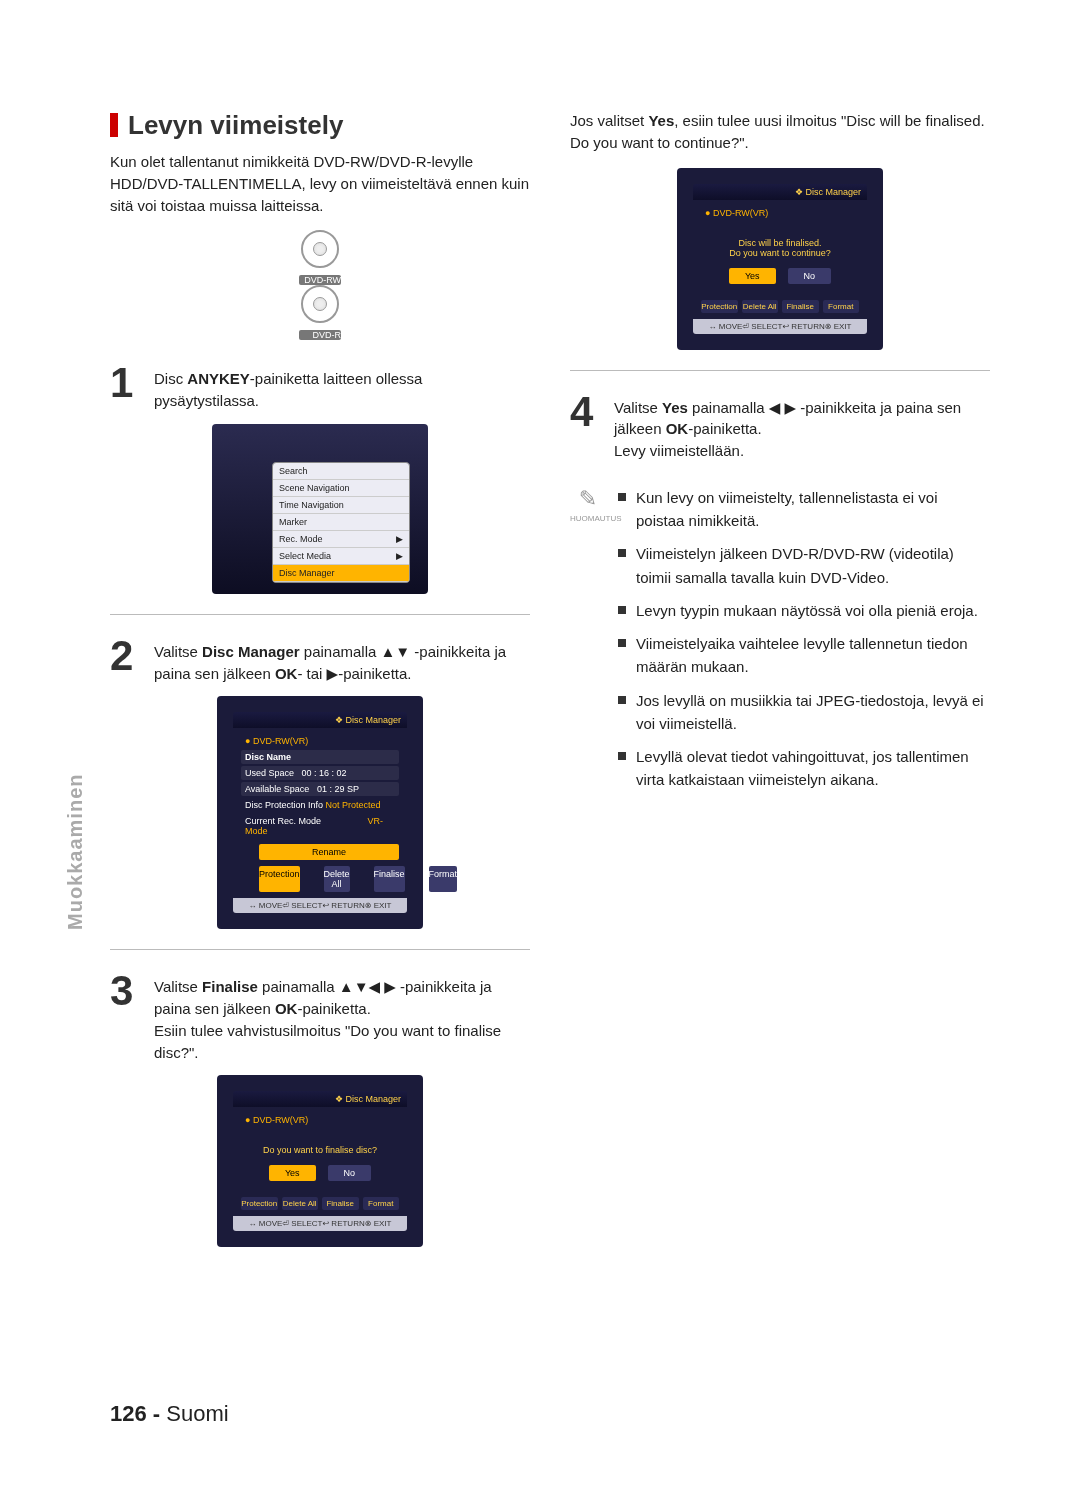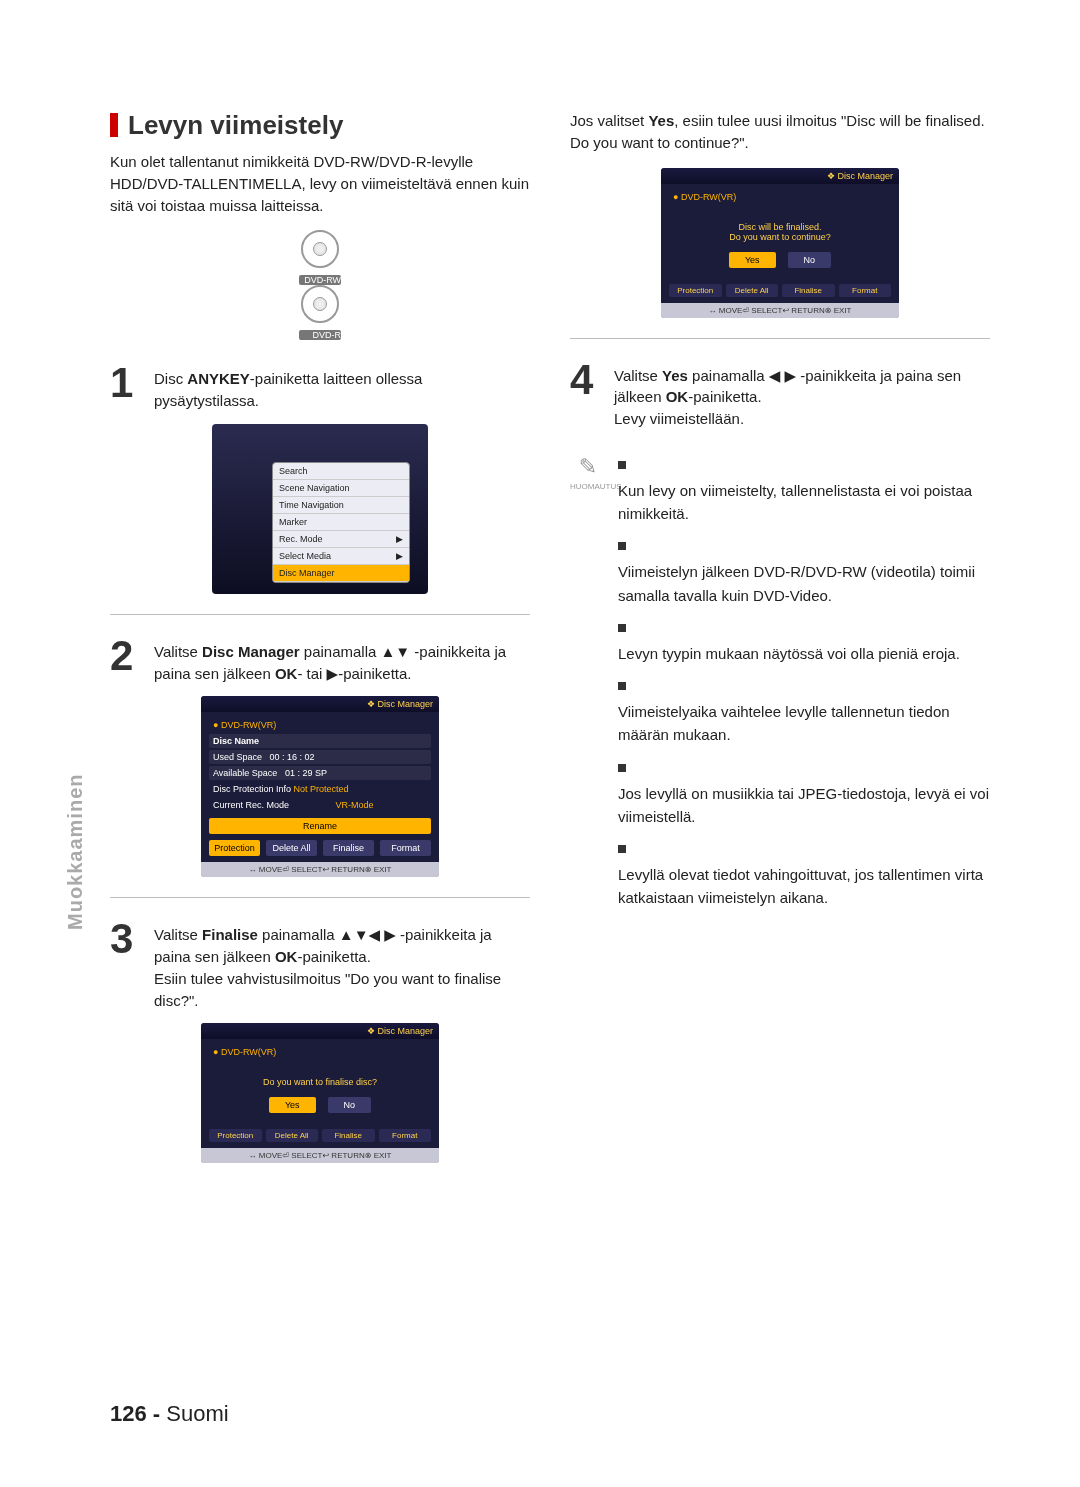--- a/index.html
+++ b/index.html
@@ -11,38 +11,38 @@
   .intro { font-size: 15px; line-height: 1.45; margin-bottom: 14px; }
   .disc-icons { text-align: center; margin: 8px 0 22px; }
   .disc-icon { display: inline-block; width: 38px; height: 38px; border-radius: 50%; border: 2px solid #999; margin: 0 3px; position: relative; }
   .disc-icon::after { content: ""; position: absolute; inset: 10px; border-radius: 50%; border: 1px solid #999; background: radial-gradient(circle, #eee 30%, #ddd 100%); }
   .disc-label { display: block; font-size: 9px; color: #fff; background: #777; width: 42px; text-align: right; margin: 3px auto 0; border-radius: 2px; }
   .step-row { display: flex; align-items: flex-start; gap: 14px; margin-bottom: 12px; }
   .step-num { font-size: 42px; font-weight: bold; color: #333; line-height: 1; min-width: 30px; }
   .step-text { font-size: 15px; line-height: 1.45; padding-top: 6px; }
   .step-text b { font-weight: bold; }
   hr.thin { border: none; border-top: 1px solid #bbb; margin: 20px 0; }
-  .screenshot-box { width: 238px; margin: 12px auto 20px; background: #1b1b3a; border-radius: 4px; color: #fff; font-size: 10px; padding: 8px; position: relative; }
+  .screenshot-box { width: 206px; margin: 12px auto 20px; background: #1b1b3a; border-radius: 4px; color: #fff; font-size: 10px; padding: 24px; position: relative; }
   .sb-header { background: linear-gradient(#1a1a40,#0e0e28); color: #ffd24a; font-size: 9px; text-align: right; padding: 3px 6px; border-radius: 3px 3px 0 0; margin: -8px -8px 6px -8px; }
   .sb-row { padding: 2px 4px; font-size: 9px; background: rgba(255,255,255,0.08); margin-bottom: 2px; border-radius: 2px; }
   .sb-footer { display: flex; justify-content: center; font-size: 8px; color: #ddd; background: #c7c7d6; color: #333; padding: 3px 0; margin: 6px -8px -8px -8px; border-radius: 0 0 3px 3px; }
   .sb-btnrow { display: flex; gap: 6px; margin-top: 6px; }
-  .sb-btn { flex: 1; text-align: center; background: #3a3a6a; padding: 3px 0; font-size: 9px; border-radius: 2px; }
+  .sb-btn { flex: 1; text-align: center; background: #3a3a6a; padding: 3px 0; font-size: 9px; border-radius: 2px; margin-left: 18px; }
   .sb-btn.active { background: #ffb400; color: #000; }
   .sb-dialog { text-align: center; padding: 16px 4px 10px; font-size: 9px; color: #ffd24a; }
   .sb-dialog .btns { margin-top: 10px; display: flex; justify-content: center; gap: 12px; }
   .sb-dialog .dbtn { background: #3a3a6a; padding: 3px 16px; border-radius: 2px; color: #fff; }
   .sb-dialog .dbtn.active { background: #ffb400; color: #000; }
   .sb-tabs { display: flex; gap: 4px; margin-top: 6px; }
   .sb-tab { flex: 1; background: #2a2a55; font-size: 8px; text-align: center; padding: 2px 0; border-radius: 2px; color: #ffd24a; }
   .note-block { display: flex; align-items: flex-start; gap: 12px; margin-top: 24px; }
   .note-icon { width: 36px; text-align: center; font-size: 22px; color: #999; }
   .note-icon .lbl { font-size: 8px; display: block; margin-top: 2px; }
   .note-list { font-size: 15px; line-height: 1.55; }
-  .note-list .item { display: flex; gap: 10px; margin-bottom: 10px; flex-direction: column; }
+  .note-list .item { display: flex; gap: 10px; margin-bottom: 10px; }
   .note-list .bullet { width: 8px; height: 8px; background: #333; margin-top: 7px; flex-shrink: 0; }
   .sidebar-label { position: absolute; left: 64px; top: 930px; transform: rotate(-90deg); transform-origin: left top; font-size: 20px; color: #aaa; font-weight: bold; letter-spacing: 1px; }
   .page-footer { position: absolute; left: 110px; bottom: 60px; font-size: 22px; }
   .page-footer .num { font-weight: bold; }
   .page-footer .lang { font-weight: normal; }
   .menu-box { width: 138px; margin: 12px auto 18px; border: 1px solid #888; border-radius: 4px; overflow: hidden; background: #ececf4; font-size: 9px; }
   .menu-box .mrow { padding: 3px 6px; border-bottom: 1px solid #ccc; display: flex; justify-content: space-between; }
   .menu-box .mrow.sel { background: #ffb400; }
   .menu-wrap { width: 216px; height: 170px; margin: 12px auto 18px; background: linear-gradient(#2b2b50,#0d0d22); border-radius: 4px; padding: 26px 60px; }
 </style>

